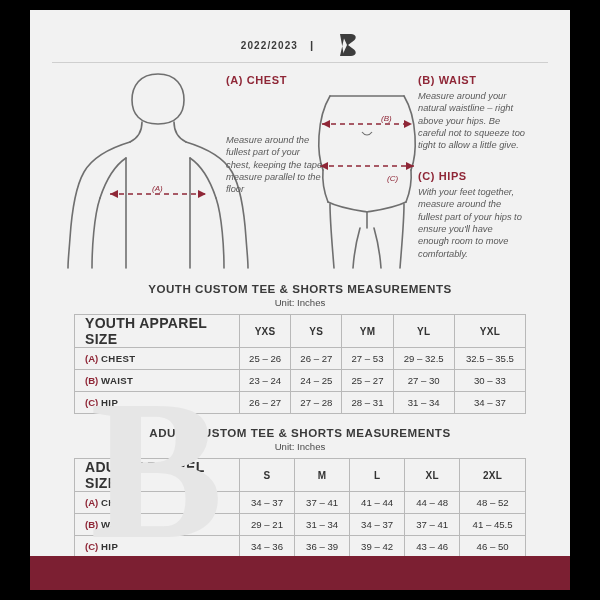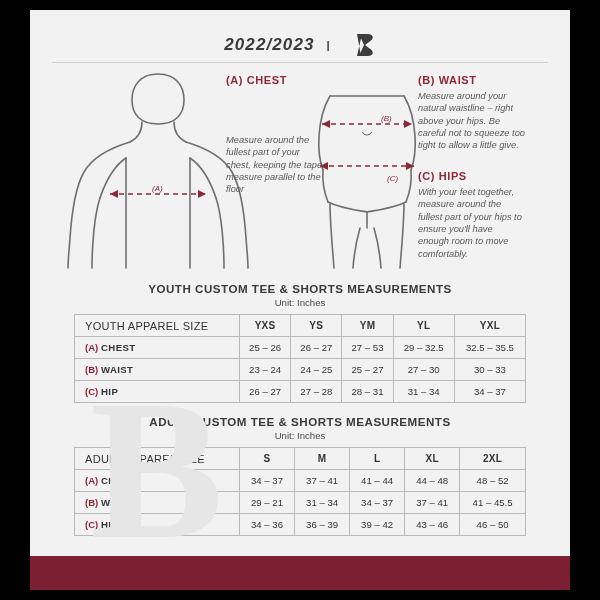--- a/index.html
+++ b/index.html
@@ -45,25 +45,24 @@
   .header {
     position: relative;
     display: flex;
     align-items: center;
     justify-content: center;
     gap: 10px;
     padding-top: 18px;
     height: 34px;
   }
   .hdr-text {
-    font-size: 17px;
+    font-size: 10px;
     font-weight: bold;
     letter-spacing: 1.1px;
     color: #3b3b3b;
-    font-style: italic;
   }
   .hdr-sep {
     font-size: 11.5px;
     font-weight: bold;
     color: #3b3b3b;
     margin: 0 2px;
   }
   .brand-wrap {
     display: flex;
     align-items: center;
@@ -147,22 +146,22 @@
     text-align: center;
     padding: 0 4px;
     font-weight: normal;
   }
   th.row-head, td.row-head {
     text-align: left;
     padding-left: 10px;
     width: 150px;
   }
   th {
-    font-weight: normal;
-    font-size: 11px;
+    font-weight: bold;
+    font-size: 14px;
     letter-spacing: 0.3px;
   }
   th.col {
     font-weight: bold;
     font-size: 10px;
   }
   .lbl-letter {
     color: #8f2737;
     font-weight: bold;
   }

